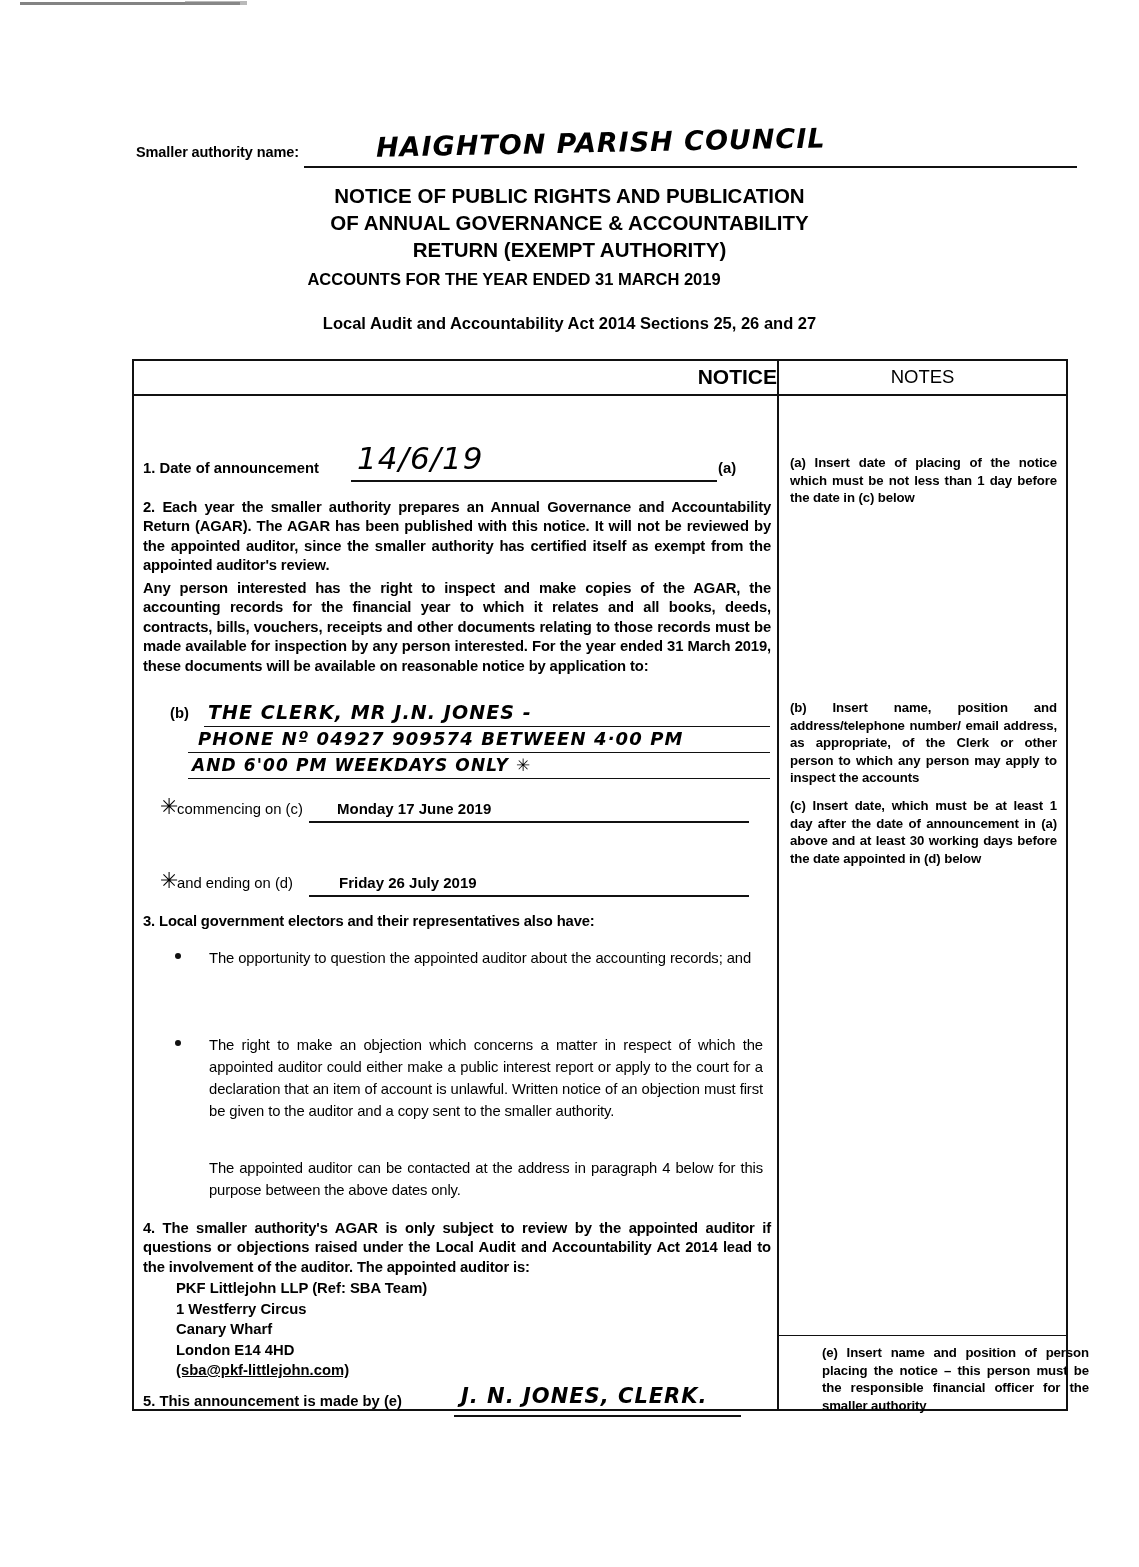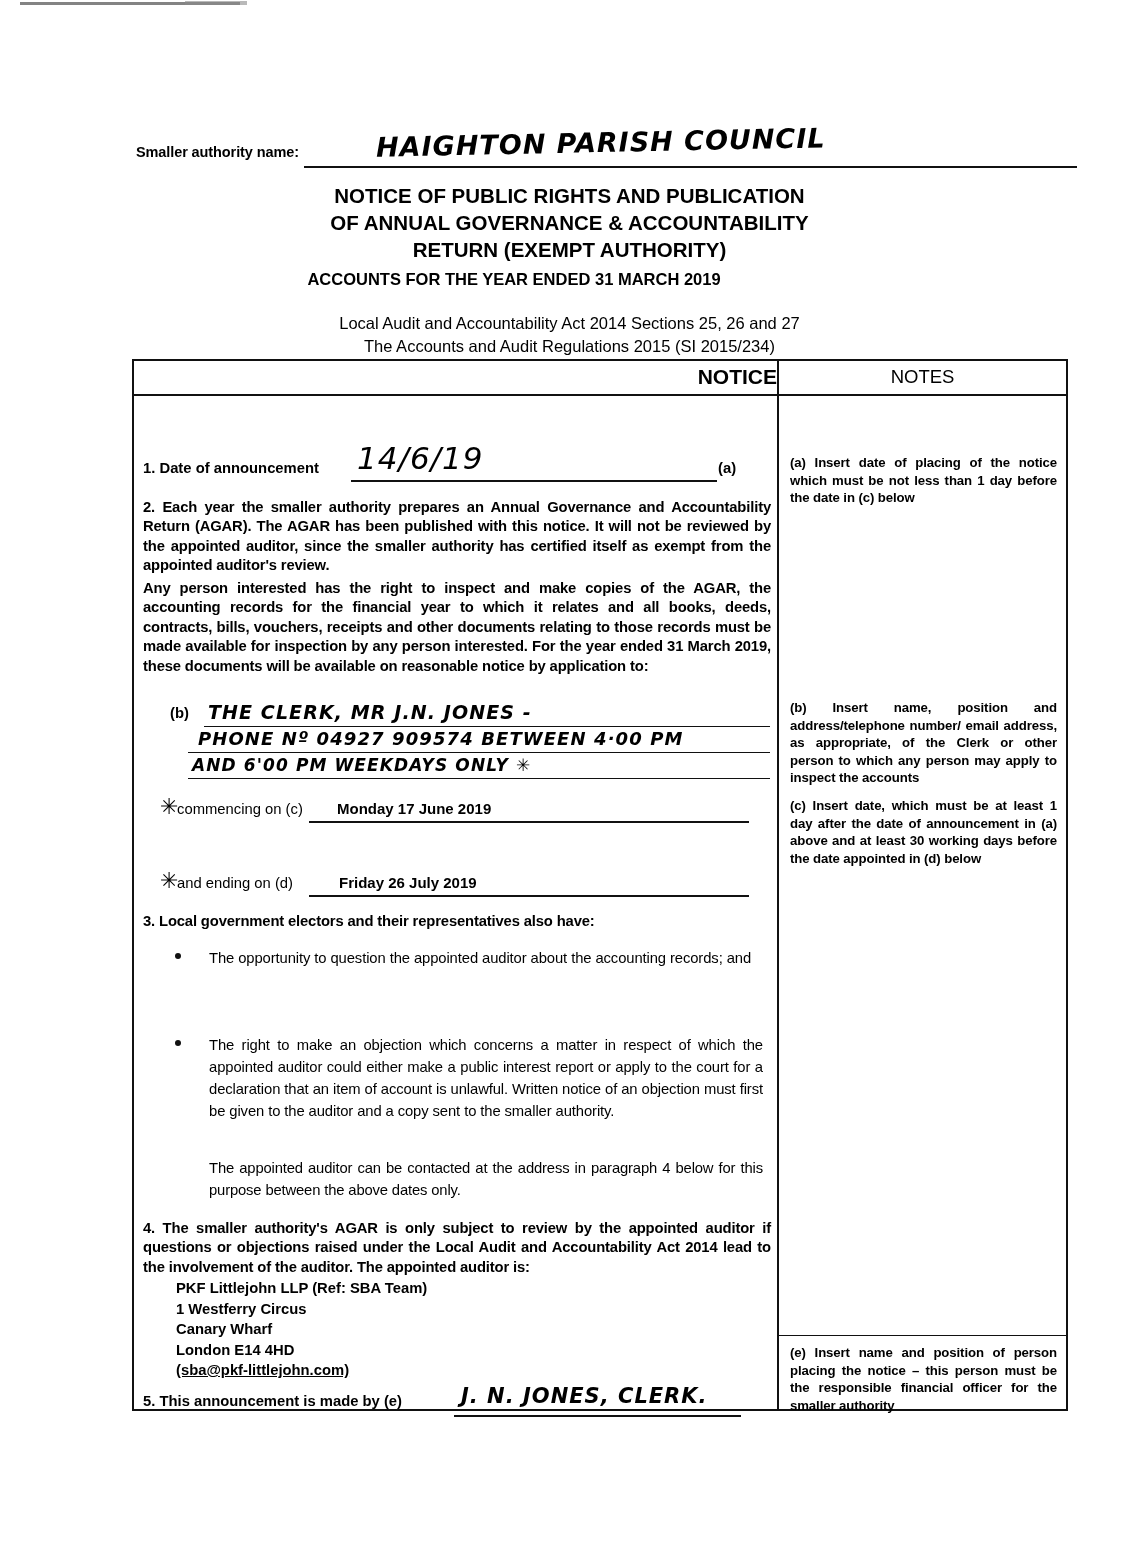--- a/index.html
+++ b/index.html
@@ -97,21 +97,21 @@
   }
   .acts-block {
     position: absolute;
     left: 0;
     top: 312px;
     width: 1139px;
     text-align: center;
   }
   .acts-block .aline {
     font-size: 16.5px;
-    font-weight: normal;
+    font-weight: bold;
     line-height: 23px;
   }
 
   
   .table {
     position: absolute;
     left: 132px;
     top: 359px;
     width: 936px;
     height: 1052px;
@@ -417,21 +417,21 @@
     font-size: 13.2px;
     line-height: 17.6px;
     font-weight: bold;
     text-align: justify;
     letter-spacing: -0.1px;
   }
   .note-a { top: 60px; }
   .note-b { top: 305px; }
   .note-c { top: 403px; }
   .note-d { top: 505px; }
-  .note-e { top: 950px; }
+  .note-e { top: 950px; margin-left: 32px; }
 </style>
 </head>
 <body>
 
 <div class="scan-artifact-top"></div>
 <div class="scan-artifact-top2"></div>
 
 <div class="authority-row">
   <div class="authority-label">Smaller authority name:</div>
   <div class="authority-line"></div>
@@ -439,21 +439,20 @@
 </div>
 
 <div class="title-block">
   <div class="tline">NOTICE OF PUBLIC RIGHTS AND PUBLICATION</div>
   <div class="tline">OF ANNUAL GOVERNANCE &amp; ACCOUNTABILITY</div>
   <div class="tline">RETURN (EXEMPT AUTHORITY)</div>
 </div>
 <div class="accounts-line">ACCOUNTS FOR THE YEAR ENDED 31 MARCH 2019</div>
 <div class="acts-block">
   <div class="aline">Local Audit and Accountability Act 2014 Sections 25, 26 and 27</div>
-  <div class="aline">The Accounts and Audit Regulations 2015 (SI 2015/234)</div>
 </div>
 
 <div class="table">
   <div class="col-divider"></div>
   <div class="head-divider"></div>
   <div class="notes-divider-e"></div>
 
   <div class="th-notice">NOTICE</div>
   <div class="th-notes">NOTES</div>
 

